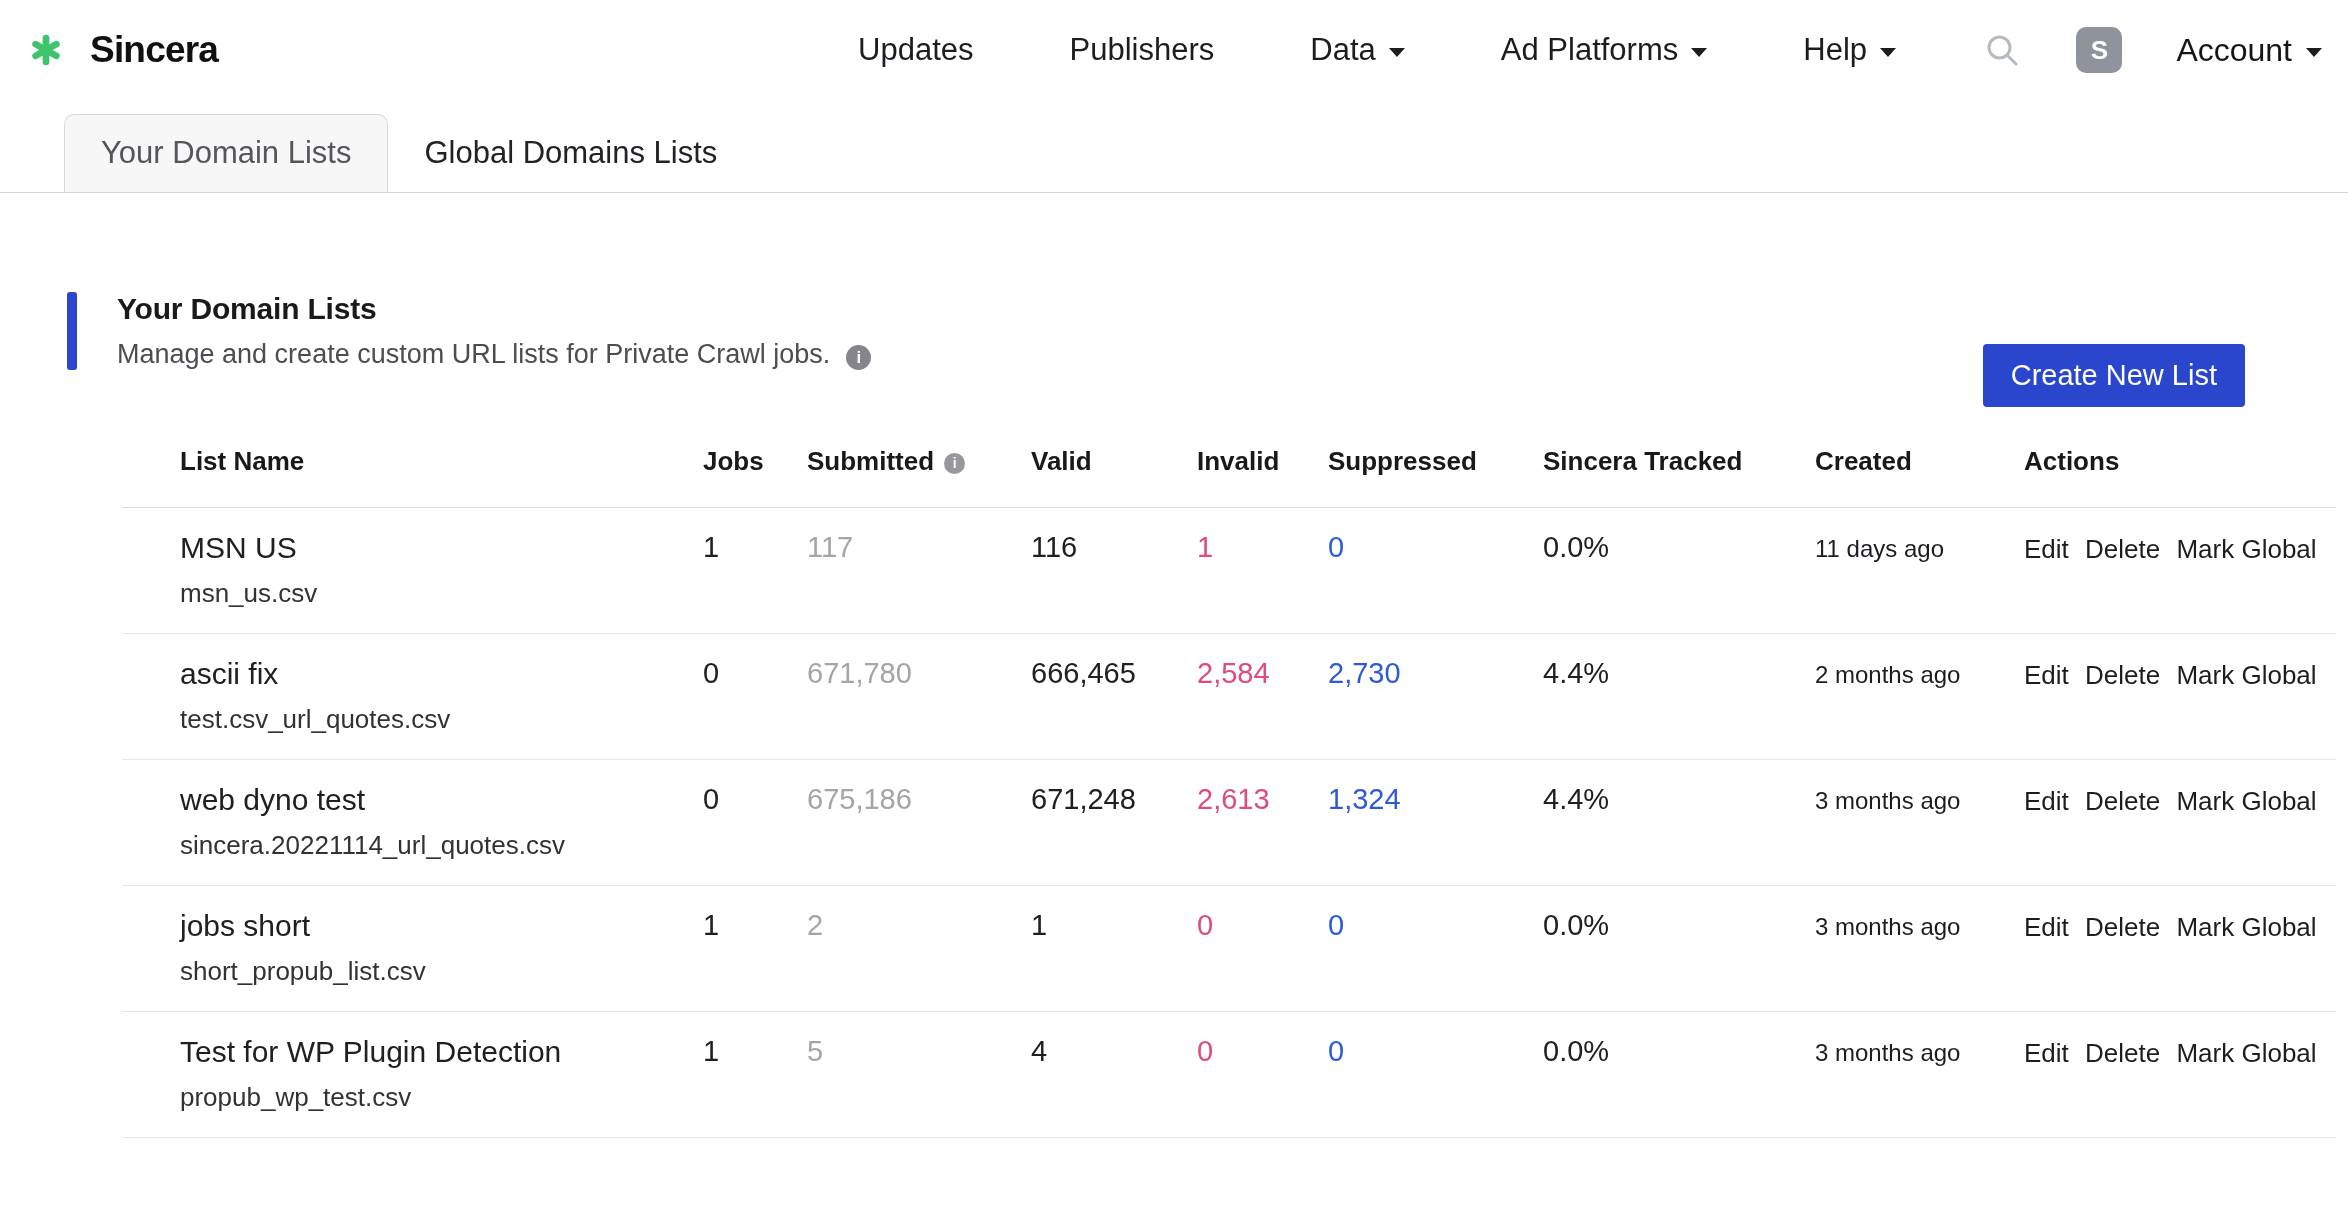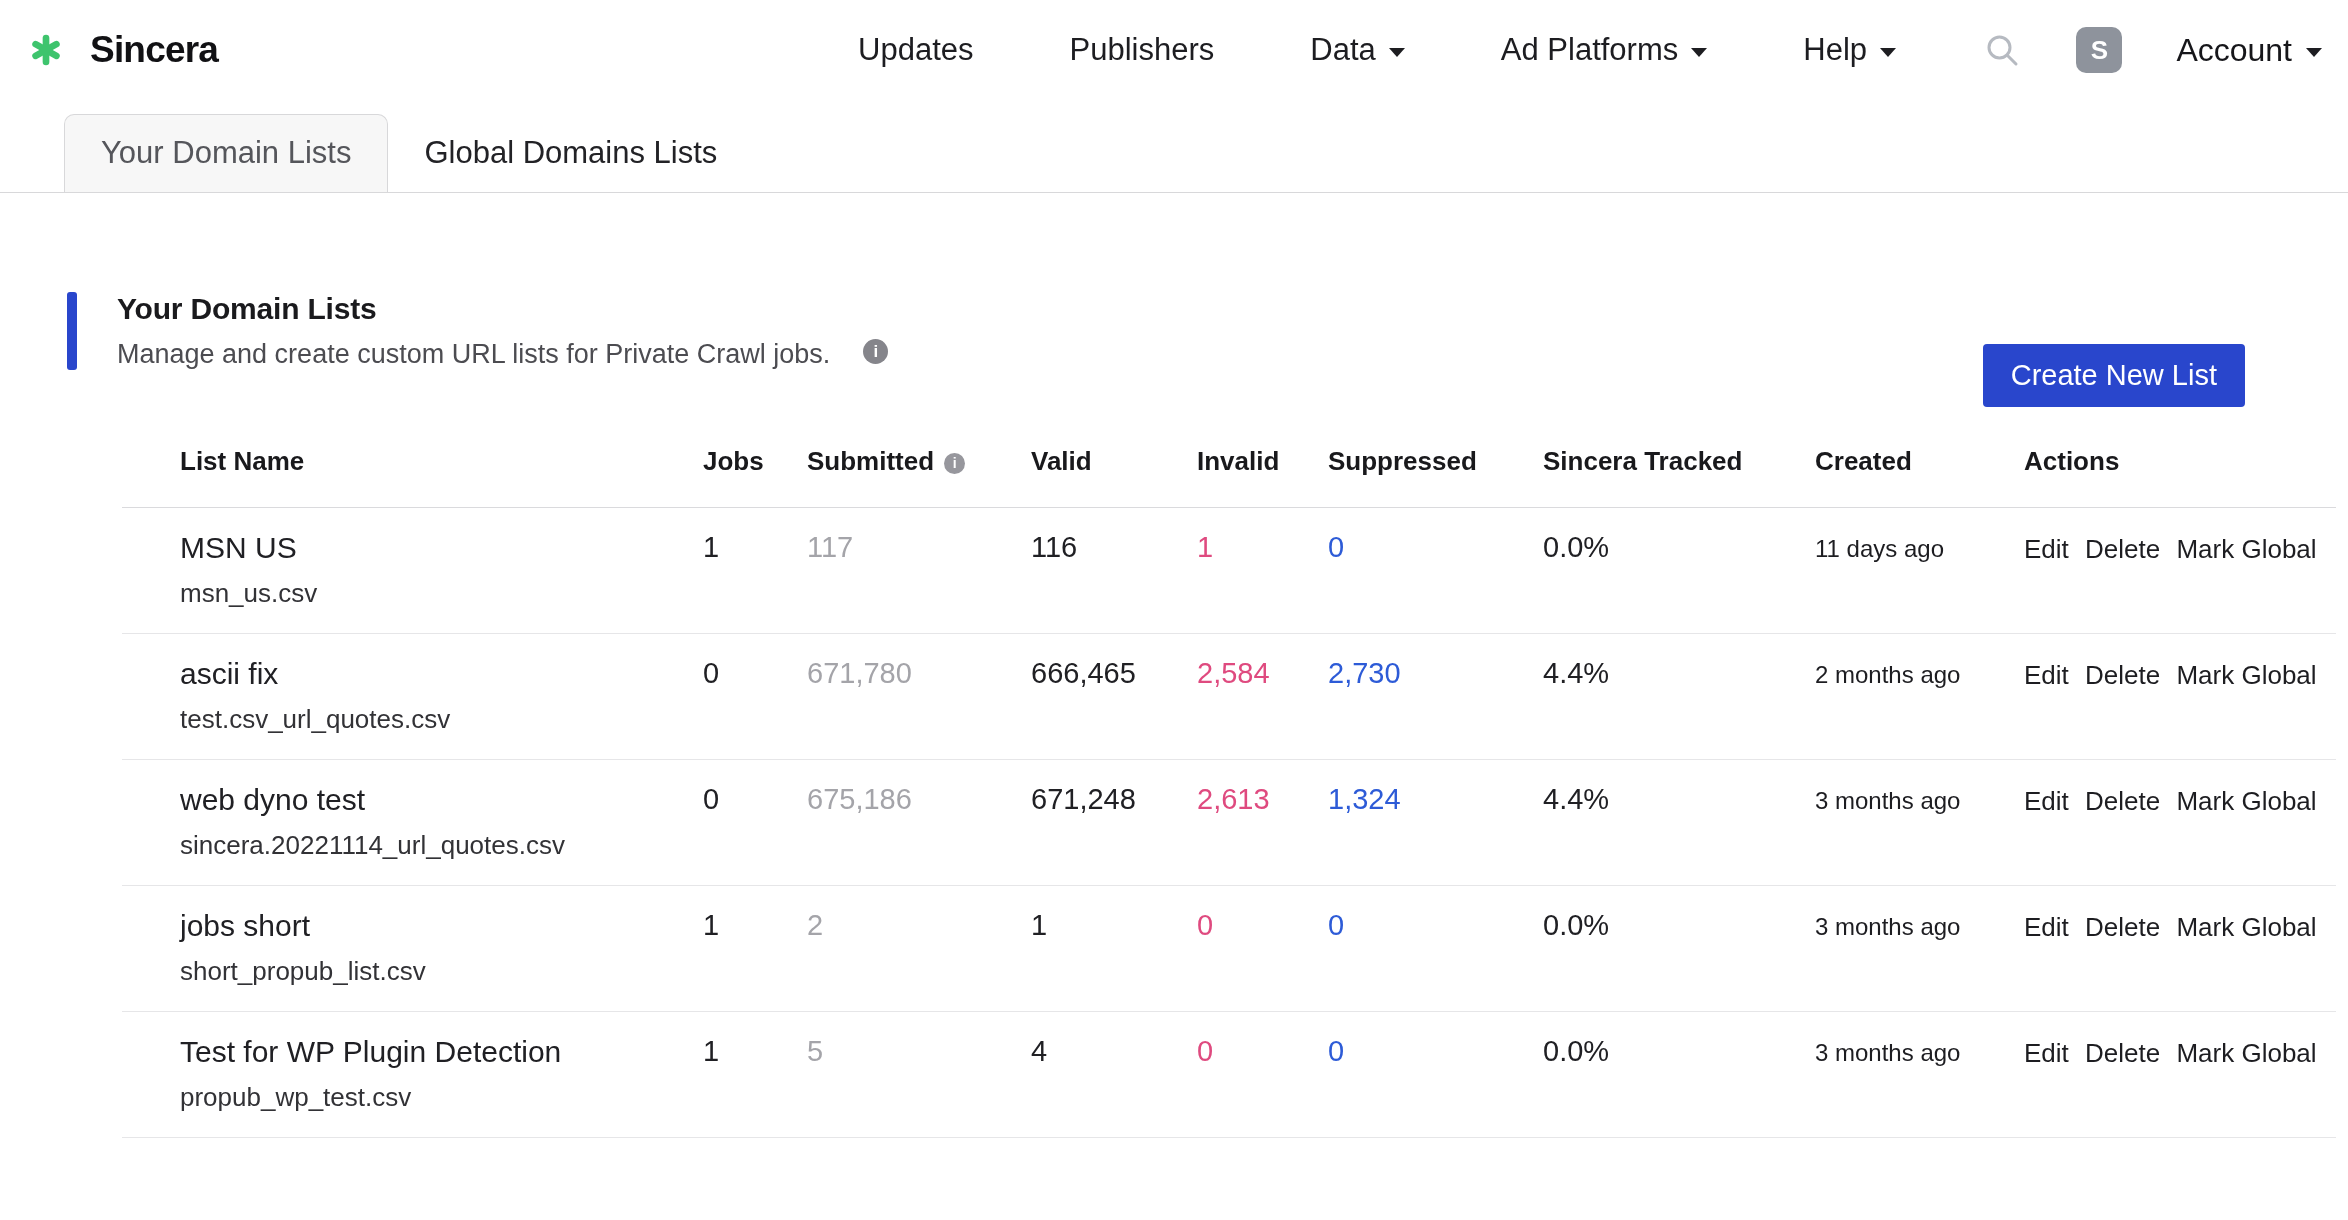--- a/index.html
+++ b/index.html
@@ -36,21 +36,21 @@
   .create-btn {
     position: absolute; top: 52px; right: 103px;
     background: var(--accent-blue, #2946cc); color: #fff;
     font-family: inherit; font-size: 29px; font-weight: 500;
     padding: 15px 28px; border: none; border-radius: 4px; cursor: pointer;
   }
 
   .section-header { display: flex; align-items: stretch; margin: 99px 0 0 67px; }
   .accent-bar { width: 10px; border-radius: 3px; background: var(--accent-blue, #2946cc); margin-right: 40px; }
   .page-title { font-size: 30px; font-weight: 700; color: #1a1a1d; letter-spacing: -0.2px; }
-  .page-subtitle { margin-top: 13px; font-size: 27px; color: #4c4c51; display: flex; align-items: flex-start; gap: 33px; }
+  .page-subtitle { margin-top: 13px; font-size: 27px; color: #4c4c51; display: flex; align-items: flex-end; gap: 16px; }
   .info-icon { width: 25px; height: 25px; border-radius: 50%; background: #85858b; color: #fff; font-size: 17px; font-weight: 700; display: inline-flex; align-items: center; justify-content: center; cursor: pointer; flex: none; }
   .info-icon.small { width: 21px; height: 21px; font-size: 14px; background: #97979d; margin-left: 10px; vertical-align: 2px; }
 
   
   .table-wrap { margin: 56px 0 0 122px; }
   table { border-collapse: collapse; table-layout: fixed; width: 2214px; }
   th {
     text-align: left; font-size: 26px; font-weight: 700; color: #19191c;
     padding: 20px 12px 30px 0; border-bottom: 1px solid #dadadd;
     white-space: nowrap;

